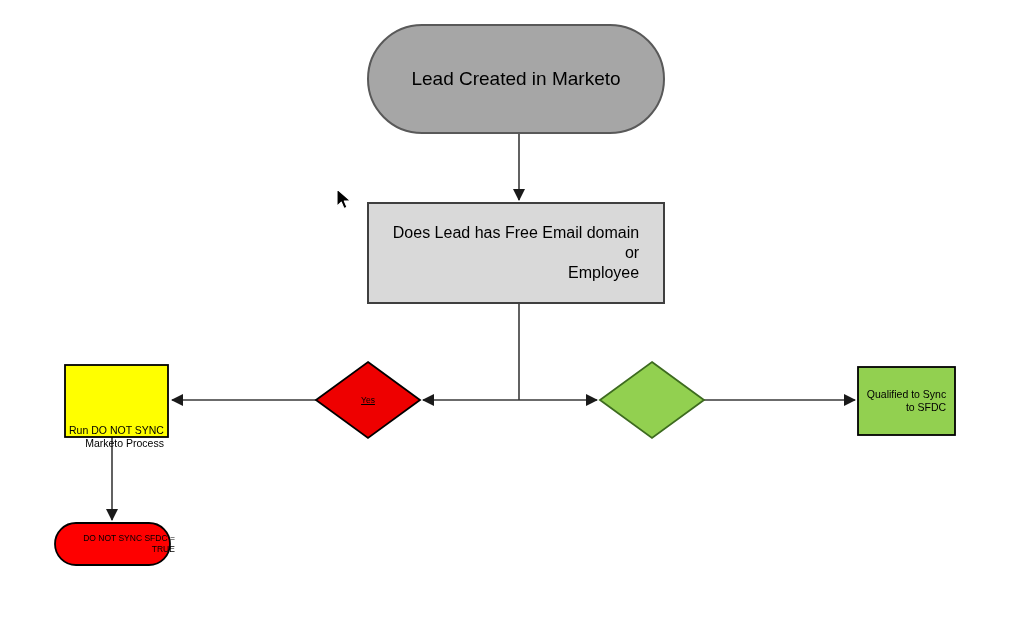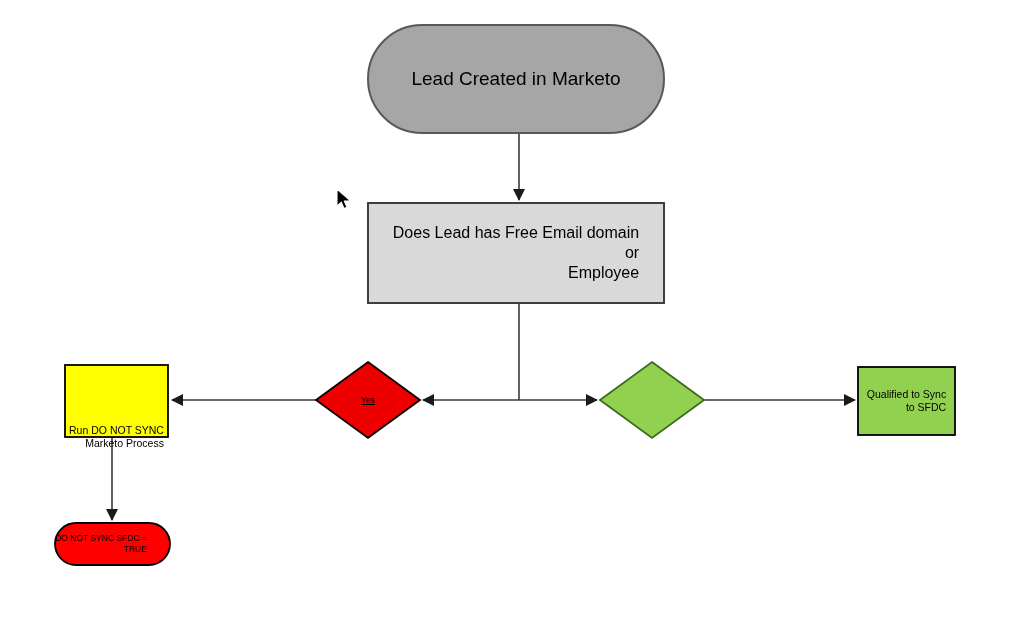--- a/index.html
+++ b/index.html
@@ -97,21 +97,21 @@
 
   <div class="node-label lbl-tiny" style="left:316px; top:362px; width:104px; height:76px;text-decoration:underline;">Yes</div>
 
 
   <div class="node-label lbl-small" style="left:65px; top:369px; width:103px; height:72px;margin-top:32px;">Run DO NOT SYNC
 Marketo Process</div>
 
   <div class="node-label lbl-small" style="left:858px; top:367px; width:97px; height:68px;">Qualified to Sync
 to SFDC</div>
 
-  <div class="node-label lbl-tiny" style="left:55px; top:523px; width:92px; height:42px;">DO NOT SYNC SFDC =
+  <div class="node-label lbl-tiny" style="left:55px; top:523px; width:92px; height:42px;padding-left:28px;">DO NOT SYNC SFDC =
 TRUE</div>
 
   <div class="cursor-layer" id="cursor-holder" style="left: 336px; top: 188px;">
     <svg width="18" height="24" viewBox="0 0 18 24">
       <path d="M1 1 L1 18.2 L5.3 14.1 L8.1 20.6 L11.0 19.3 L8.3 13.0 L14.2 12.7 Z" fill="#000000" stroke="#ffffff" stroke-width="1.1" stroke-linejoin="round"></path>
     </svg>
   </div>
 
 </div>
 

